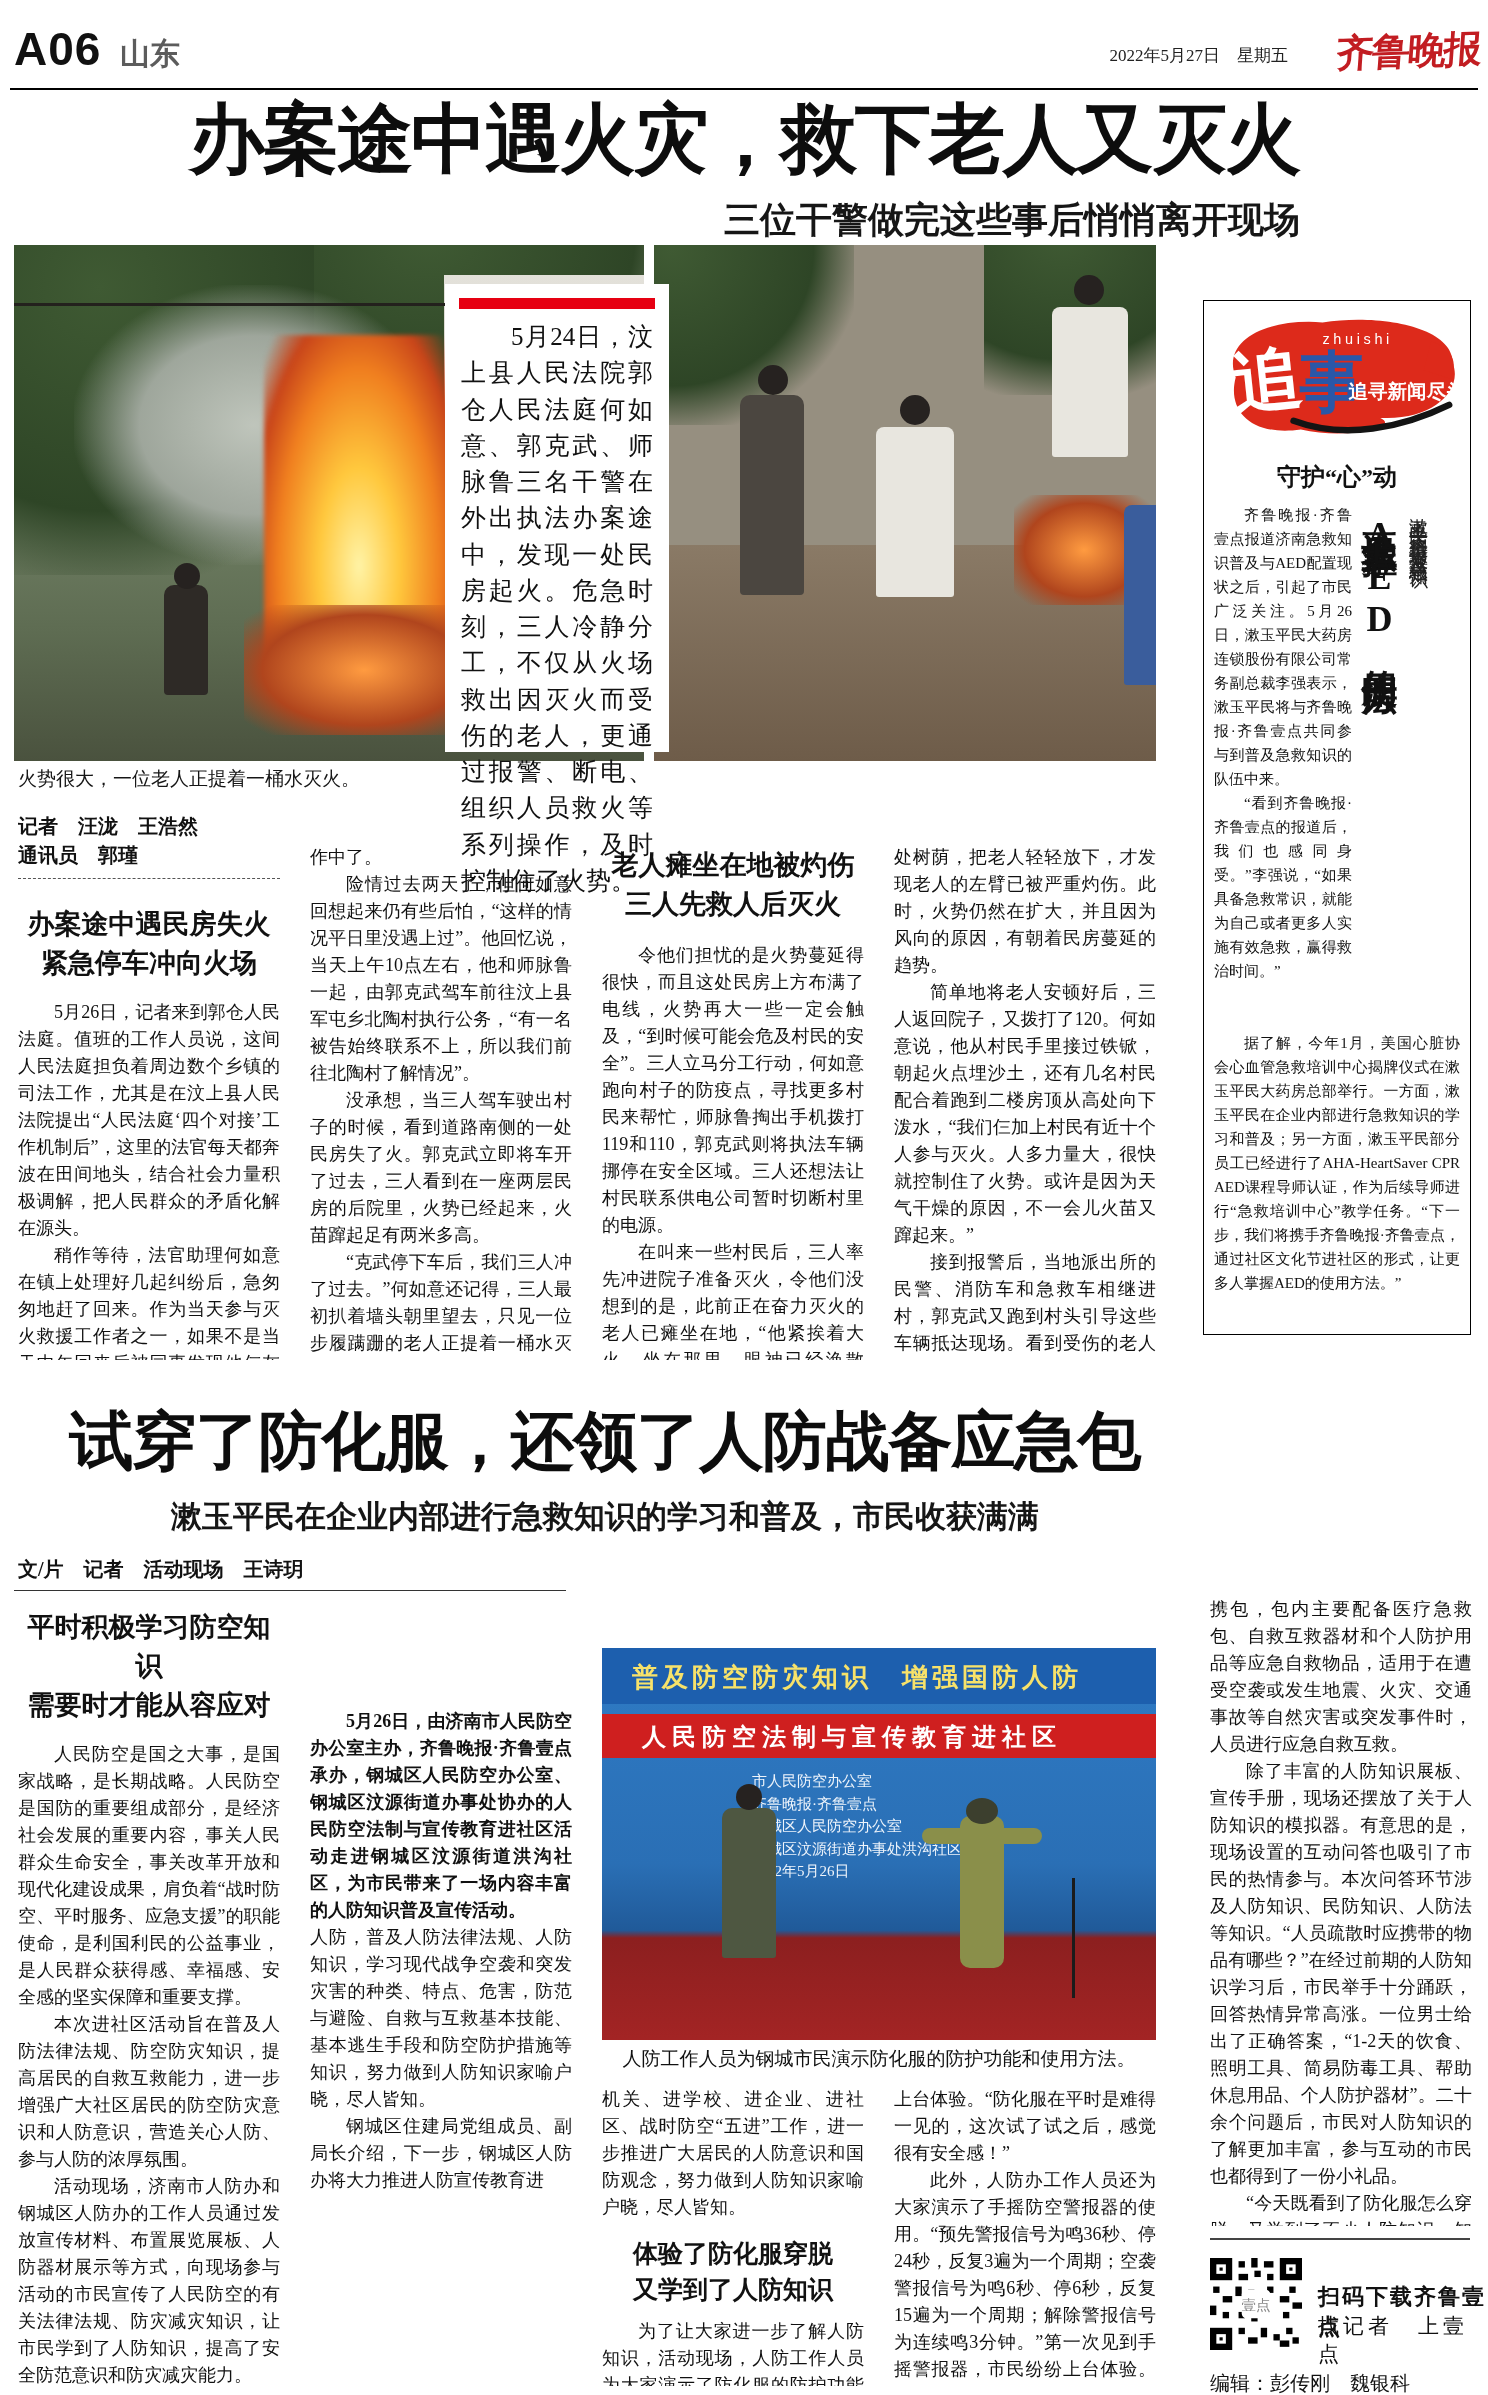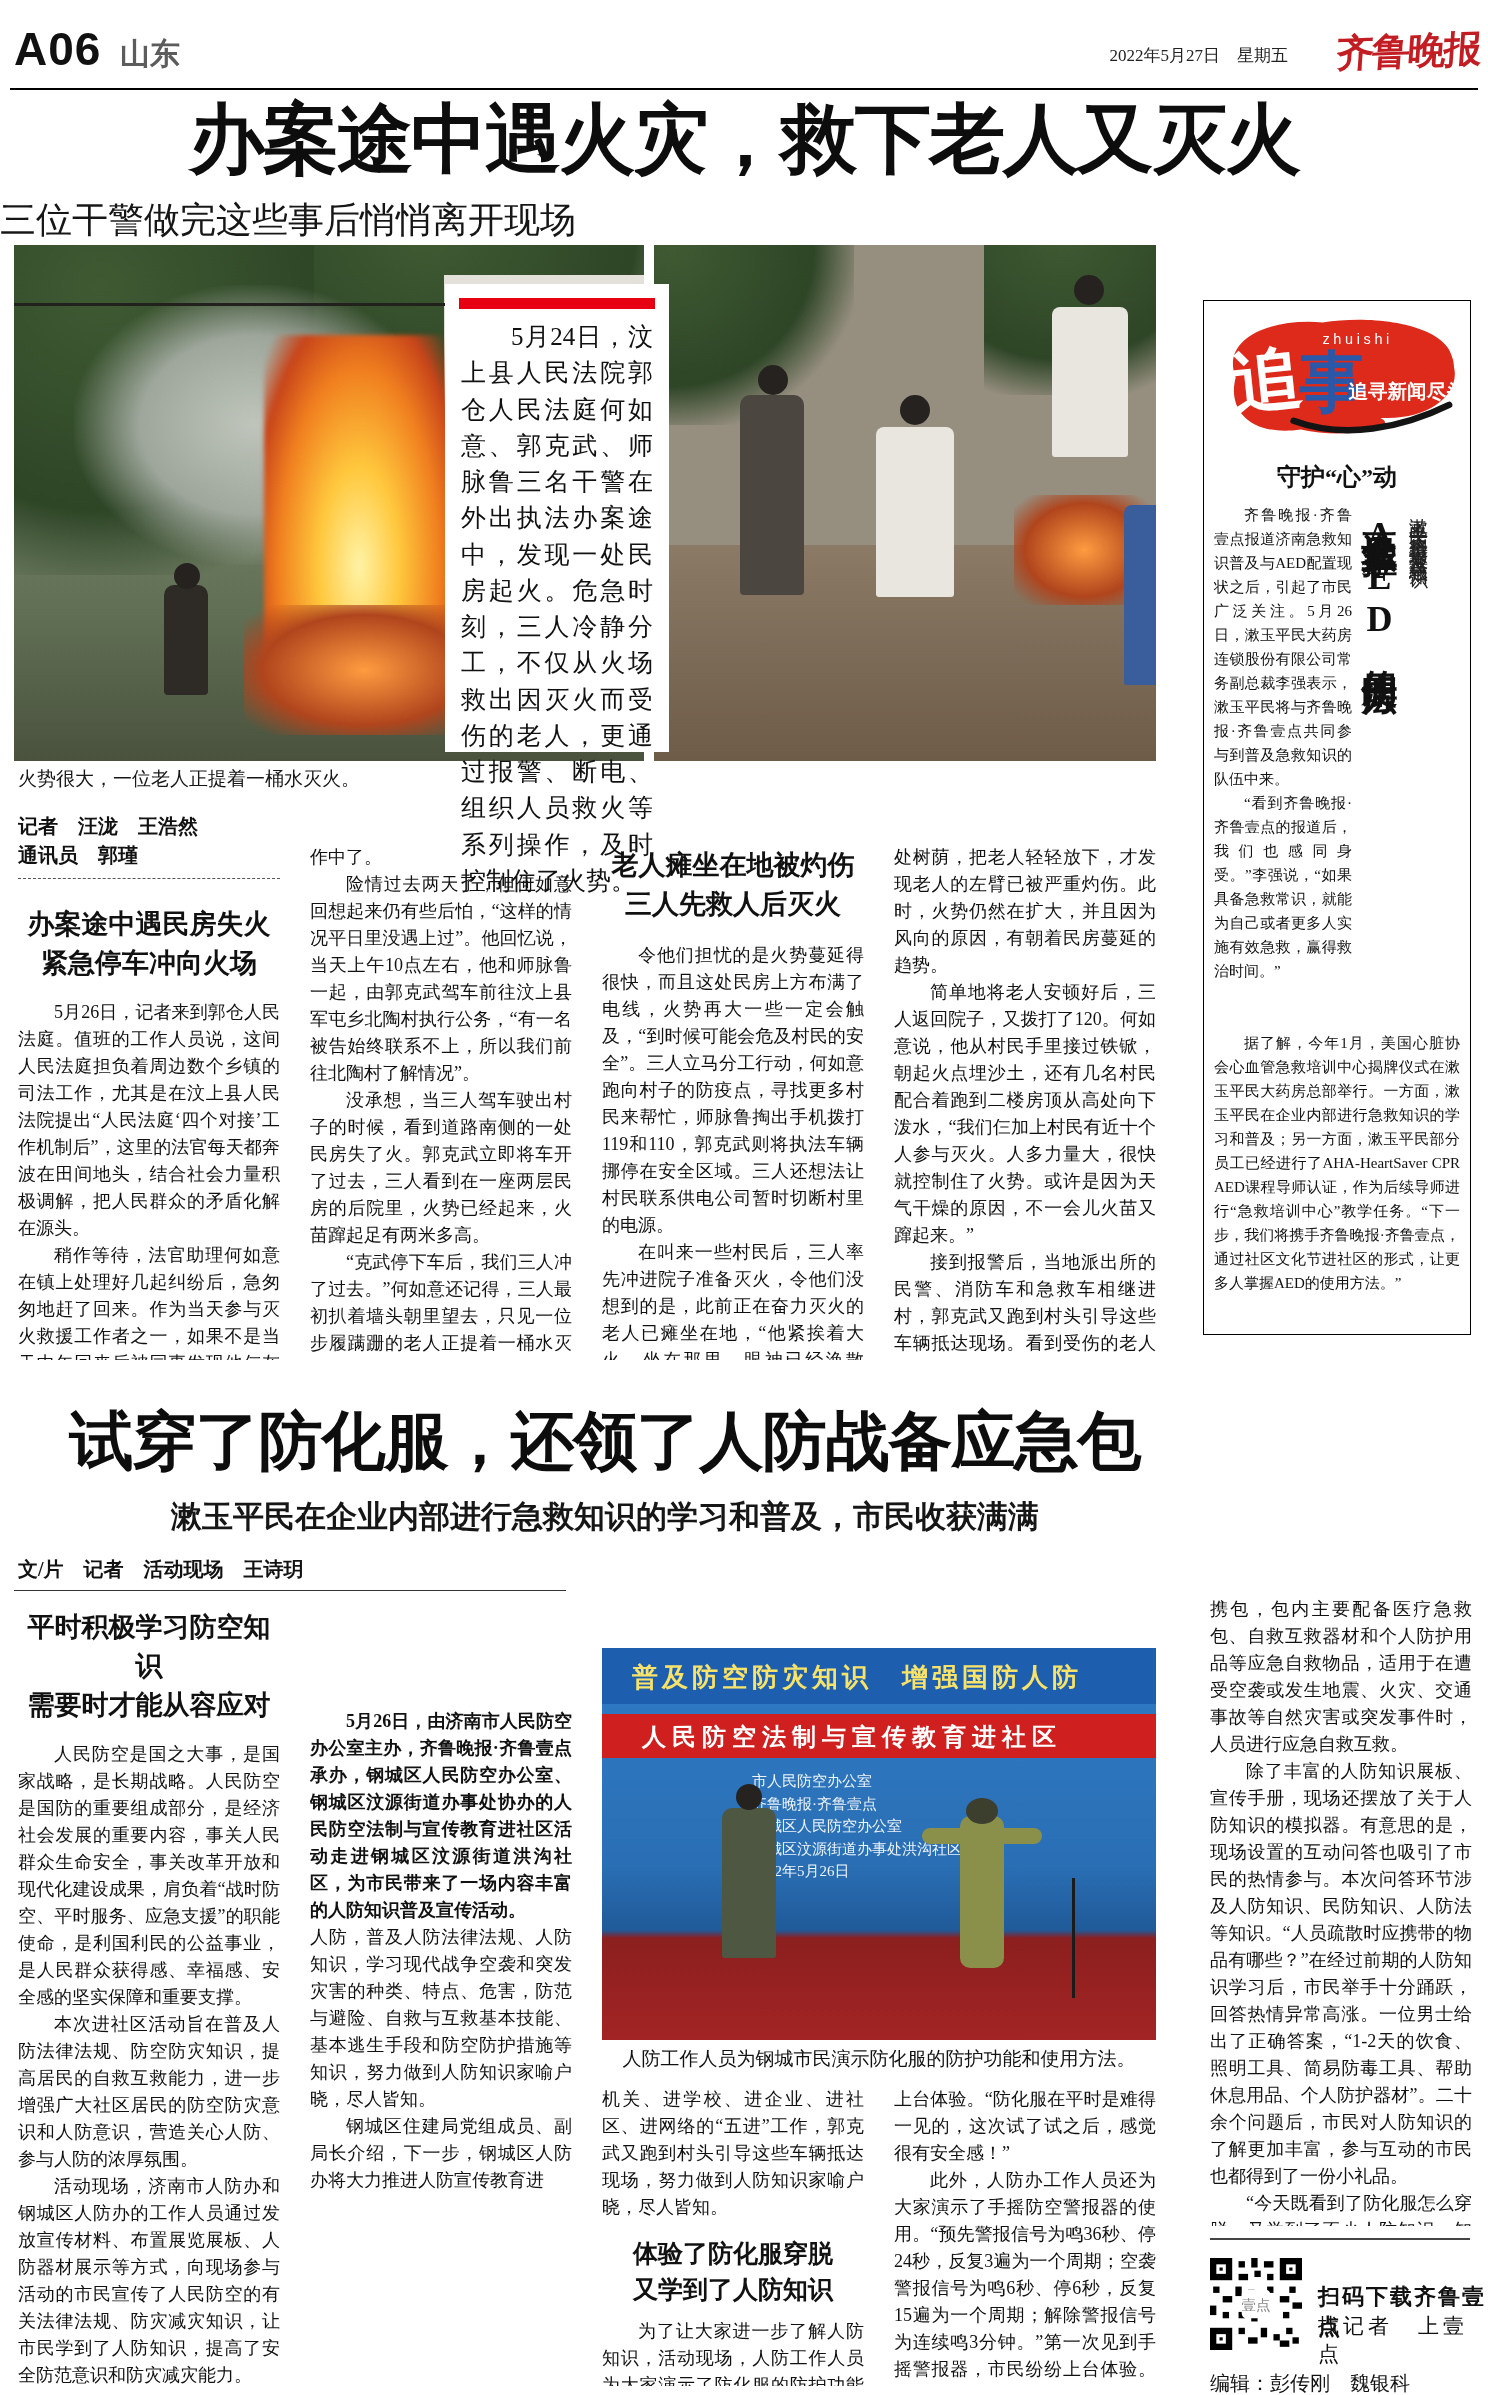--- a/index.html
+++ b/index.html
@@ -14,21 +14,21 @@
   
   .pageno{left:14px;top:22px;font-size:46px;font-weight:bold;letter-spacing:1px;}
   .section{left:120px;top:34px;font-size:30px;color:#5c5c5c;font-weight:bold;}
   .dateline{right:200px;top:44px;font-size:17px;color:#222;}
   .masthead{right:8px;top:26px;font-size:38px;color:#c21d22;font-weight:bold;
             transform:rotate(-2deg) skewX(-6deg);letter-spacing:-2px;}
   .header-rule{left:10px;top:88px;width:1468px;height:2px;background:#000;}
   
   .h1{left:0;top:92px;width:1488px;text-align:center;font-size:76px;font-weight:bold;
       letter-spacing:-2px;line-height:1.25;color:#0d0d0d;}
-  .h1sub{left:0;top:196px;width:1300px;text-align:left;font-size:36px;font-weight:normal;color:#161616;}
+  .h1sub{left:0;top:196px;width:1300px;text-align:right;font-size:36px;font-weight:bold;color:#161616;}
   .h2{left:0;top:1398px;width:1210px;text-align:center;font-size:64px;font-weight:bold;
       letter-spacing:-1px;color:#0d0d0d;}
   .h2sub{left:0;top:1496px;width:1210px;text-align:center;font-size:31px;font-weight:bold;color:#161616;}
   
   .photo{overflow:hidden;}
   .photo1L{left:14px;top:245px;width:630px;height:516px;
      background:linear-gradient(180deg,#8e9c82 0%,#77876b 40%,#5e6c52 75%,#4a523e 100%);}
   .photo1R{left:654px;top:245px;width:502px;height:516px;
      background:linear-gradient(180deg,#a8a294 0%,#968f80 45%,#7d766а 100%);
      background-color:#968f80;}
@@ -254,21 +254,21 @@
       <div class="suit-arms"></div>
       <div class="suit-body"></div>
       <div class="suit-mask"></div>
     </div>
     <div class="abs mic-stand"></div>
   </div>
   <div class="abs caption2">人防工作人员为钢城市民演示防化服的防护功能和使用方法。</div>
 
   <div class="abs s2col" style="left:602px;top:2086px;width:262px;height:300px;overflow:hidden;">
     <div>
-        <p class="para flush">机关、进学校、进企业、进社区、进网络的“五进”工作，郭克武又跑到村头引导这些车辆抵达现场，努力做到人防知识家喻户晓，尽人皆知。</p>
+        <p class="para flush">机关、进学校、进企业、进社区、战时防空“五进”工作，进一步推进广大居民的人防意识和国防观念，努力做到人防知识家喻户晓，尽人皆知。</p>
       </div>
     <div class="crosshead" style="margin:14px 0 10px 0;font-size:25px;">
       <div>体验了防化服穿脱</div>
       <div>又学到了人防知识</div>
     </div>
     <div>
         <p class="para indent">为了让大家进一步了解人防知识，活动现场，人防工作人员为大家演示了防化服的防护功能和使用方法。在看到工作人员的穿脱演示后，不少市民对防化服非常感兴趣，纷纷举手表示想</p>
       </div>
   </div>
 

